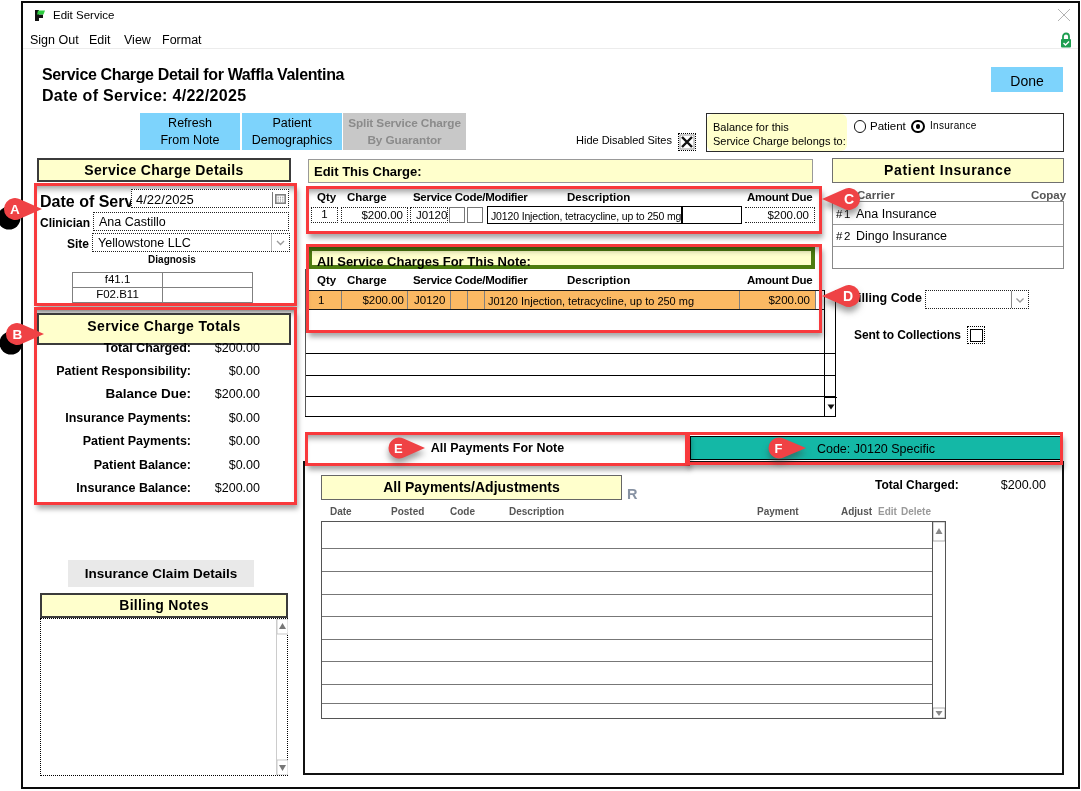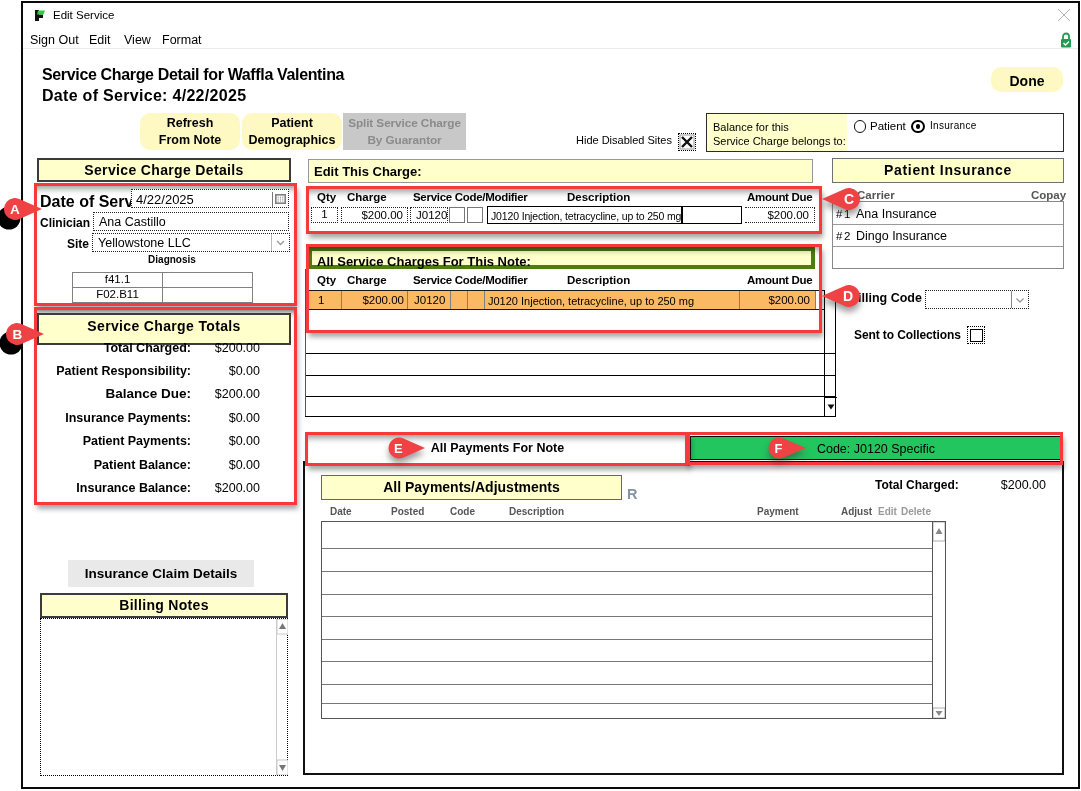--- a/index.html
+++ b/index.html
@@ -2,21 +2,21 @@
 <html><head>
 <meta charset="utf-8">
 <style>
 * { margin:0; padding:0; box-sizing:border-box; }
 html,body { width:1081px; height:791px; background:#fff; font-family:"Liberation Sans", sans-serif; color:#000; overflow:hidden; }
 .abs { position:absolute; }
 .yel { background:#FFFFCC; }
 .hdr { background:#FFFFCC; border:2px solid #3b3b3b; text-align:center; font-weight:bold; }
 .redbox { border:3.5px solid #F8393C; box-shadow:2px 5px 5px -1px rgba(0,0,0,0.35), inset 0 7px 6px -4px rgba(0,0,0,0.38); }
 .dotted { border:1px dotted #222; background:#fff; }
-.bluebtn { background:#fef9c3; font-weight:bold; text-align:center;border-radius:10px; }
+.bluebtn { background:#7dd3fc; font-weight:normal; text-align:center; }
 </style>
 </head>
 <body>
 
 <div class="abs" style="left:21px; top:1px; width:1059px; height:788px; border:2.5px solid #0a0a0a; background:#fff;"></div>
 
 <svg class="abs" style="left:33px; top:9px;" width="13" height="13" viewBox="0 0 13 13">
   <rect x="2" y="1" width="4" height="11" fill="#111"></rect>
   <rect x="6" y="5.5" width="4" height="3.5" fill="#111"></rect>
   <polygon points="5,1.5 12,1.5 10.5,5.5 4,5.5" fill="#2ecc40"></polygon>
@@ -47,21 +47,21 @@
 
 <div class="abs" style="left:576px; top:134px; font-size:11px; white-space:nowrap;">Hide Disabled Sites</div>
 <div class="abs" style="left:678px; top:133px; width:18px; height:18px; border:1px dotted #000;">
   <svg width="16" height="16" viewBox="0 0 16 16">
     <rect x="1" y="1" width="14" height="14" fill="#fff" stroke="#999" stroke-width="1"></rect>
     <path d="M3 3 L13 13 M13 3 L3 13" stroke="#111" stroke-width="2.4"></path>
   </svg>
 </div>
 
 <div class="abs" style="left:706px; top:113px; width:358px; height:39px; border:1px solid #2b2b2b;">
-  <div style="position:absolute; left:0; top:0; width:140px; height:37px; background:#FFFFCC; font-size:11px; padding:6px 0 0 6px; line-height:14px; white-space:nowrap;">Balance for this<br>Service Charge belongs to:</div>
+  <div style="position:absolute; left:0; top:0; width:140px; height:37px; background:#FFFFCC; font-size:11px; padding:6px 0 0 6px; line-height:14px; white-space:nowrap;border-radius:6px;">Balance for this<br>Service Charge belongs to:</div>
 </div>
 <div class="abs" style="left:853.5px; top:120px; width:12.5px; height:12.5px; border:1.6px solid #111; border-radius:50%; background:#fff;"></div>
 <div class="abs" style="left:870px; top:119.5px; font-size:11.5px;">Patient</div>
 <div class="abs" style="left:911px; top:119.5px; width:13.5px; height:13.5px; border:2px solid #000; border-radius:50%; background:#fff;"></div>
 <div class="abs" style="left:915.5px; top:124px; width:4.5px; height:4.5px; border-radius:50%; background:#000;"></div>
 <div class="abs" style="left:930px; top:119.5px; font-size:10px; letter-spacing:0.3px;">Insurance</div>
 
 <div class="abs hdr" style="left:37px; top:158px; width:254px; height:24px; font-size:14px; line-height:21px; letter-spacing:0.35px;">Service Charge Details</div>
 <div class="abs redbox" style="left:34px; top:183px; width:263px; height:123px;"></div>
 <div class="abs" style="left:40px; top:193px; width:86px; font-size:16px; font-weight:bold; text-align:right; white-space:nowrap;">Date of Service</div>
@@ -181,21 +181,21 @@
 <div class="abs" style="left:824px; top:290px; width:12px; height:127px; border-left:1px solid #000;">
   <div style="position:absolute; left:0; bottom:0; width:12px; height:20px; border-top:1px solid #000;">
     <svg width="12" height="20" viewBox="0 0 12 20">
         <polygon points="2.5,6.5 9.5,6.5 6,11.5" fill="#111"></polygon>
       </svg>
   </div>
 </div>
 <div class="abs redbox" style="left:306px; top:244px; width:516px; height:89px;"></div>
 
 <div class="abs" style="left:303px; top:461px; width:761px; height:314px; border:2px solid #111; background:#fff;"></div>
-<div class="abs" style="left:690px; top:436px; width:372px; height:24px; border:1.2px solid #000; background:#22c55e; text-align:center; font-size:12.5px; padding-top:5px;">Code: J0120 Specific</div>
+<div class="abs" style="left:690px; top:436px; width:372px; height:24px; border:1.2px solid #000; background:#14b8a6; text-align:center; font-size:12.5px; padding-top:5px;">Code: J0120 Specific</div>
 <div class="abs" style="left:305px; top:432px; width:385px; height:34px; border:3.5px solid #F8393C; background:#fff; box-shadow:2px 5px 5px -1px rgba(0,0,0,0.35);">
   <div style="width:100%; height:100%; box-shadow:inset 0 7px 6px -4px rgba(0,0,0,0.4); text-align:center; font-weight:bold; font-size:12.5px; padding-top:6px;">All Payments For Note</div>
 </div>
 <div class="abs" style="left:685px; top:432px; width:378px; height:33px; border:3.5px solid #F8393C; box-shadow:2px 5px 5px -1px rgba(0,0,0,0.35);"></div>
 
 <div class="abs hdr" style="left:321px; top:475px; width:301px; height:25px; font-size:14px; line-height:22px; border:1.5px solid #666;">All Payments/Adjustments</div>
 <div class="abs" style="left:627px; top:486px; font-size:14.5px; font-weight:bold; color:#8792a3;">R</div>
 <div class="abs" style="left:875px; top:478px; font-size:12px; font-weight:bold;">Total Charged:</div>
 <div class="abs" style="left:946px; top:478px; width:100px; text-align:right; font-size:12.5px;">$200.00</div>
 <div class="abs" style="left:330px; top:506px; font-size:10px; font-weight:bold; color:#555;">Date</div>

